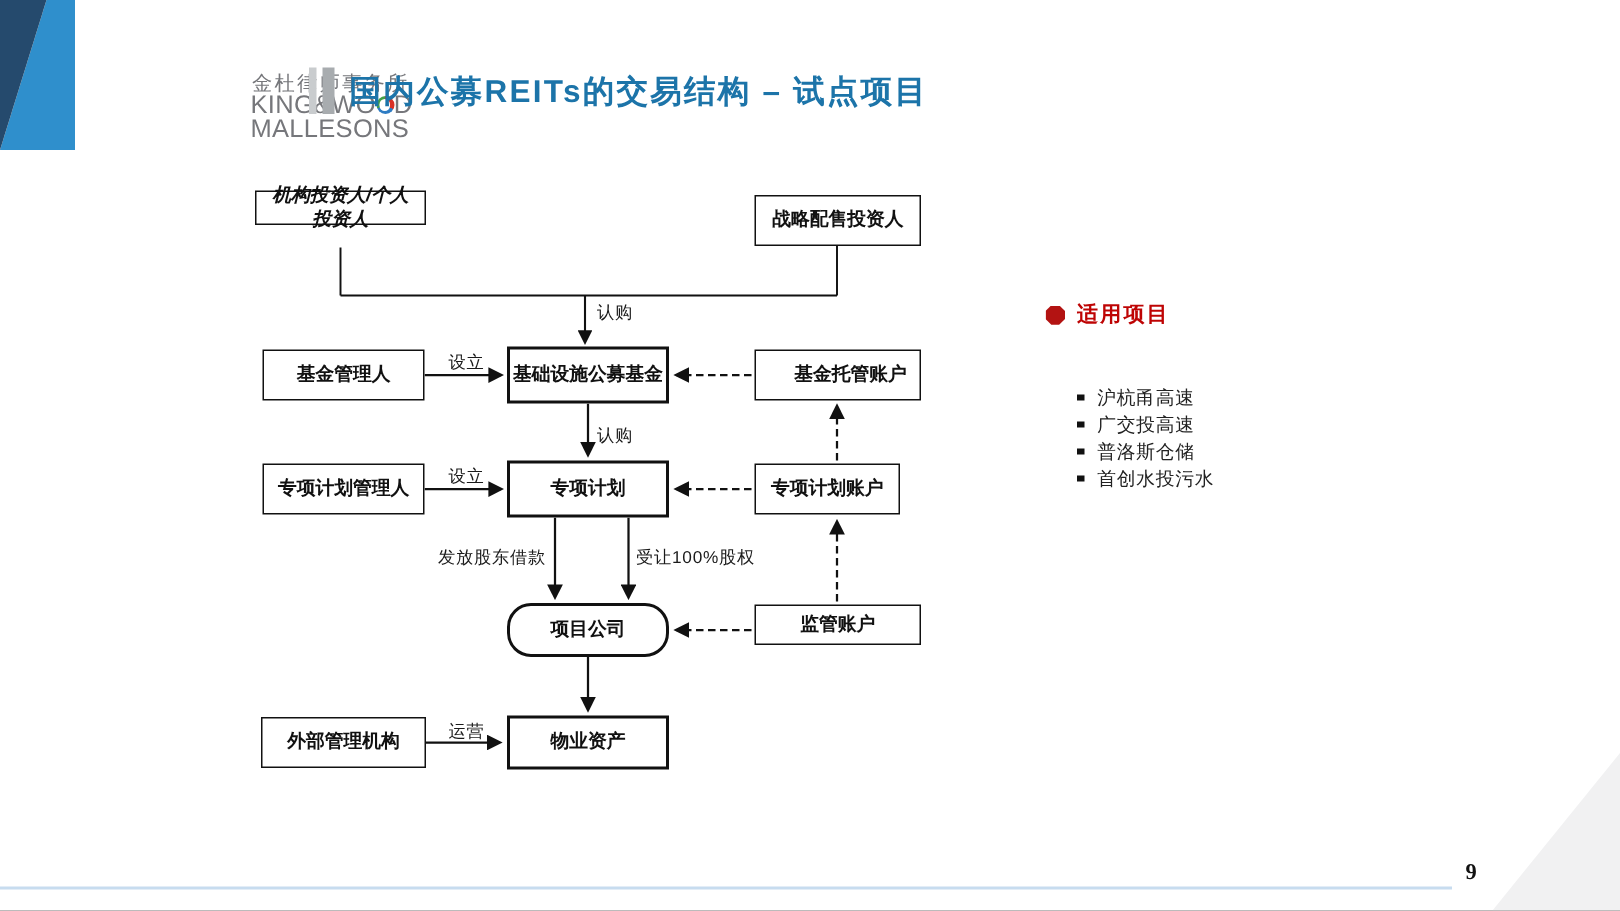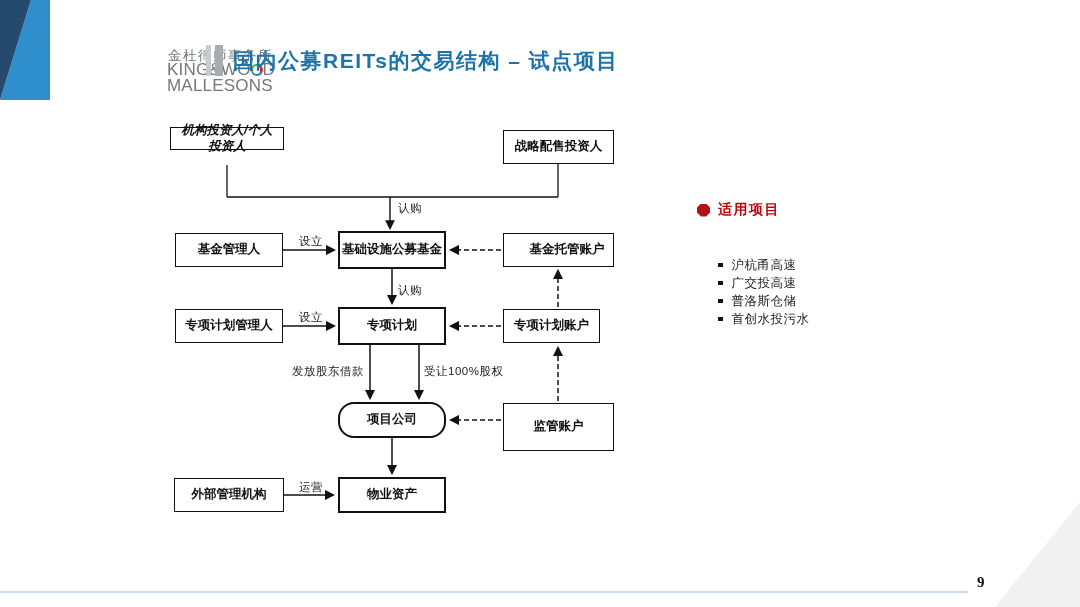--- a/index.html
+++ b/index.html
@@ -92,21 +92,21 @@
   <div class="node" style="left:170px;top:127px;width:114px;height:23px;font-style:italic;">机构投资人/个人
 投资人</div>
   <div class="node" style="left:503px;top:130px;width:111px;height:34px;">战略配售投资人</div>
   <div class="node" style="left:175px;top:233px;width:108px;height:34px;">基金管理人</div>
   <div class="node thick" style="left:338px;top:231px;width:108px;height:38px;">基础设施公募基金</div>
   <div class="node" style="left:503px;top:233px;width:111px;height:34px;padding-left:17px;">基金托管账户</div>
   <div class="node" style="left:175px;top:309px;width:108px;height:34px;">专项计划管理人</div>
   <div class="node thick" style="left:338px;top:307px;width:108px;height:38px;">专项计划</div>
   <div class="node" style="left:503px;top:309px;width:97px;height:34px;text-align:right;">专项计划账户</div>
   <div class="node thick" style="left:338px;top:402px;width:108px;height:36px;border-radius:16px;">项目公司</div>
-  <div class="node" style="left:503px;top:403px;width:111px;height:48px;">监管账户</div>
+  <div class="node" style="left:503px;top:403px;width:111px;height:27px;">监管账户</div>
   <div class="node" style="left:174px;top:478px;width:110px;height:34px;">外部管理机构</div>
   <div class="node thick" style="left:338px;top:477px;width:108px;height:36px;">物业资产</div>
 
   <div class="edge-label" style="left:398px;top:201px;">认购</div>
   <div class="edge-label" style="left:299px;top:234px;">设立</div>
   <div class="edge-label" style="left:398px;top:283px;">认购</div>
   <div class="edge-label" style="left:299px;top:310px;">设立</div>
   <div class="edge-label" style="left:292px;top:364px;">发放股东借款</div>
   <div class="edge-label" style="left:424px;top:364px;">受让100%股权</div>
   <div class="edge-label" style="left:299px;top:480px;">运营</div>

